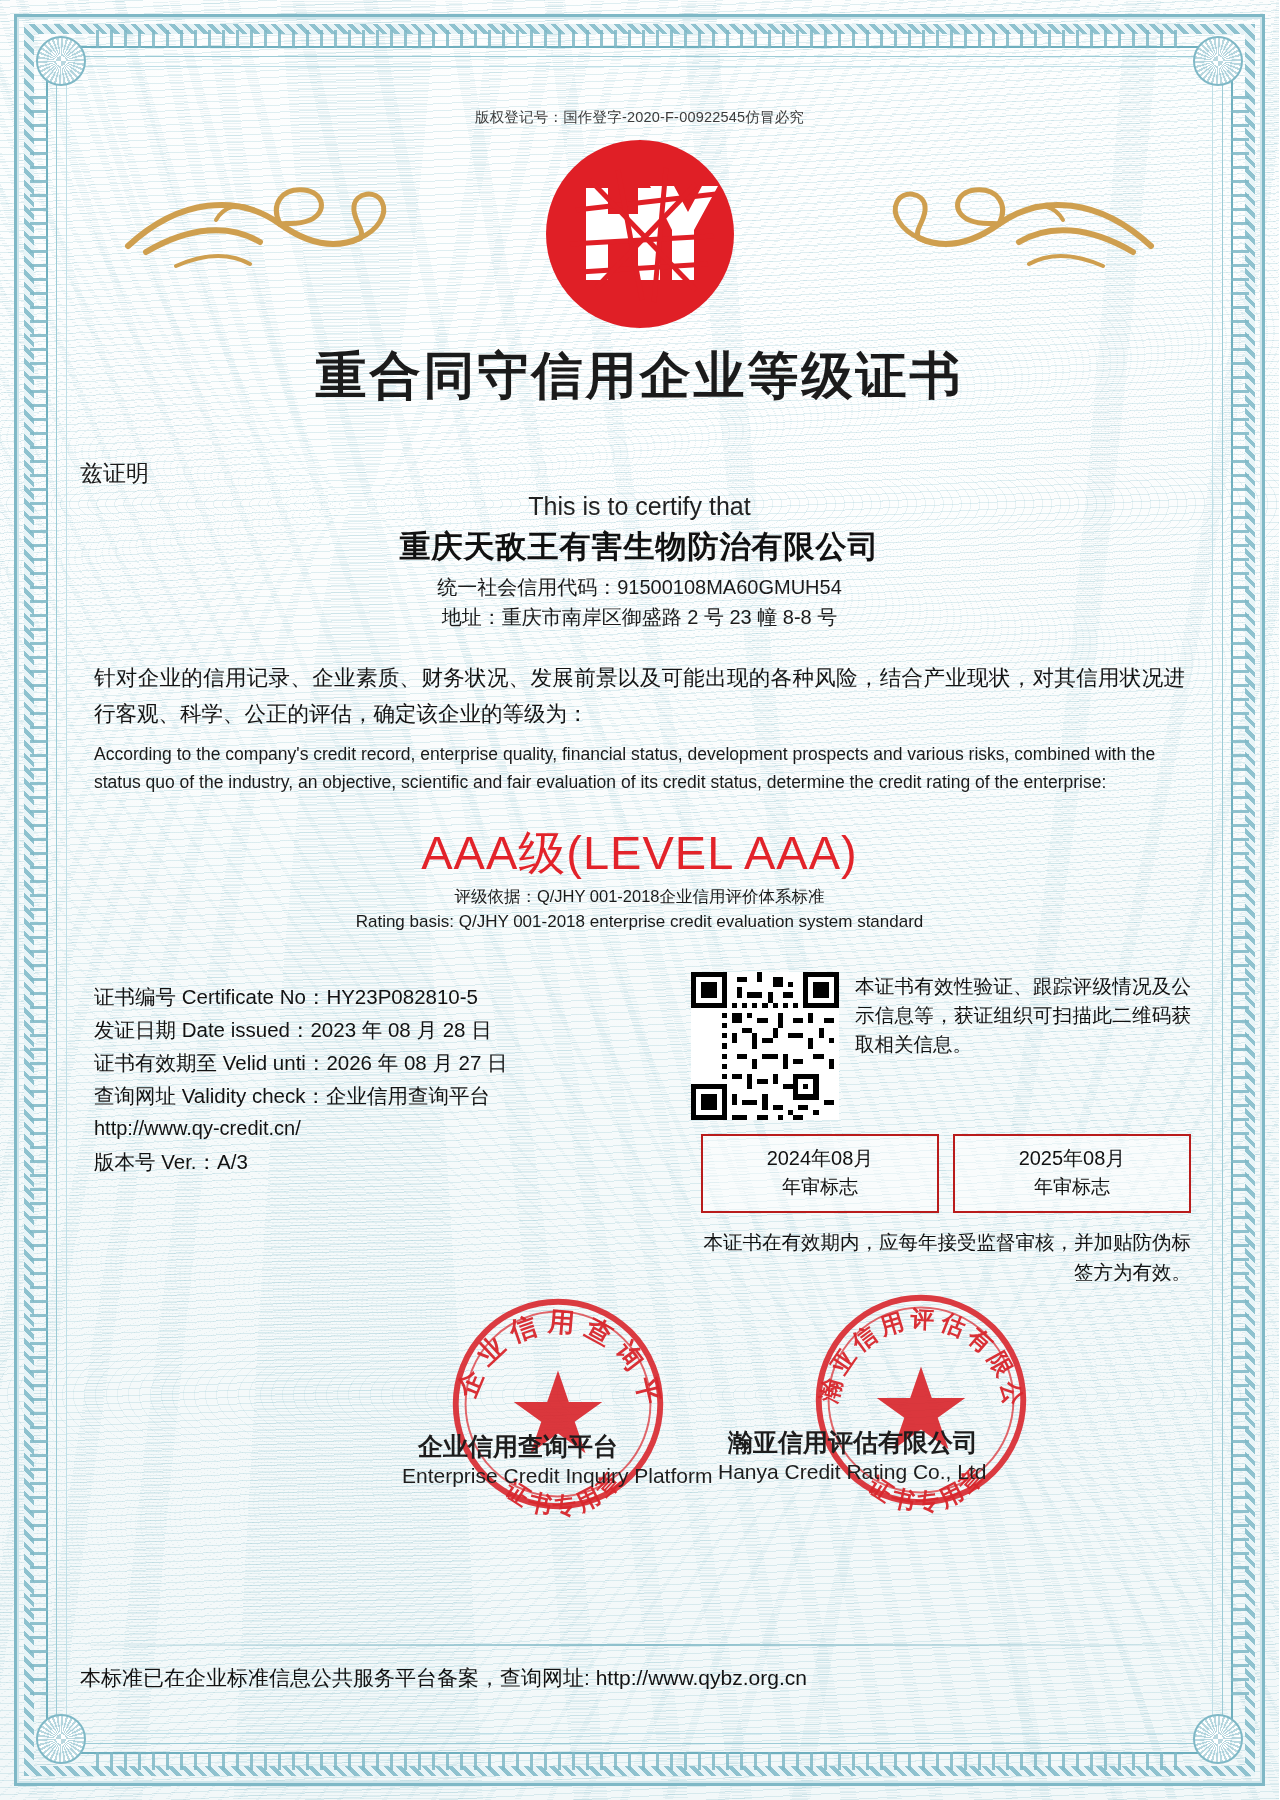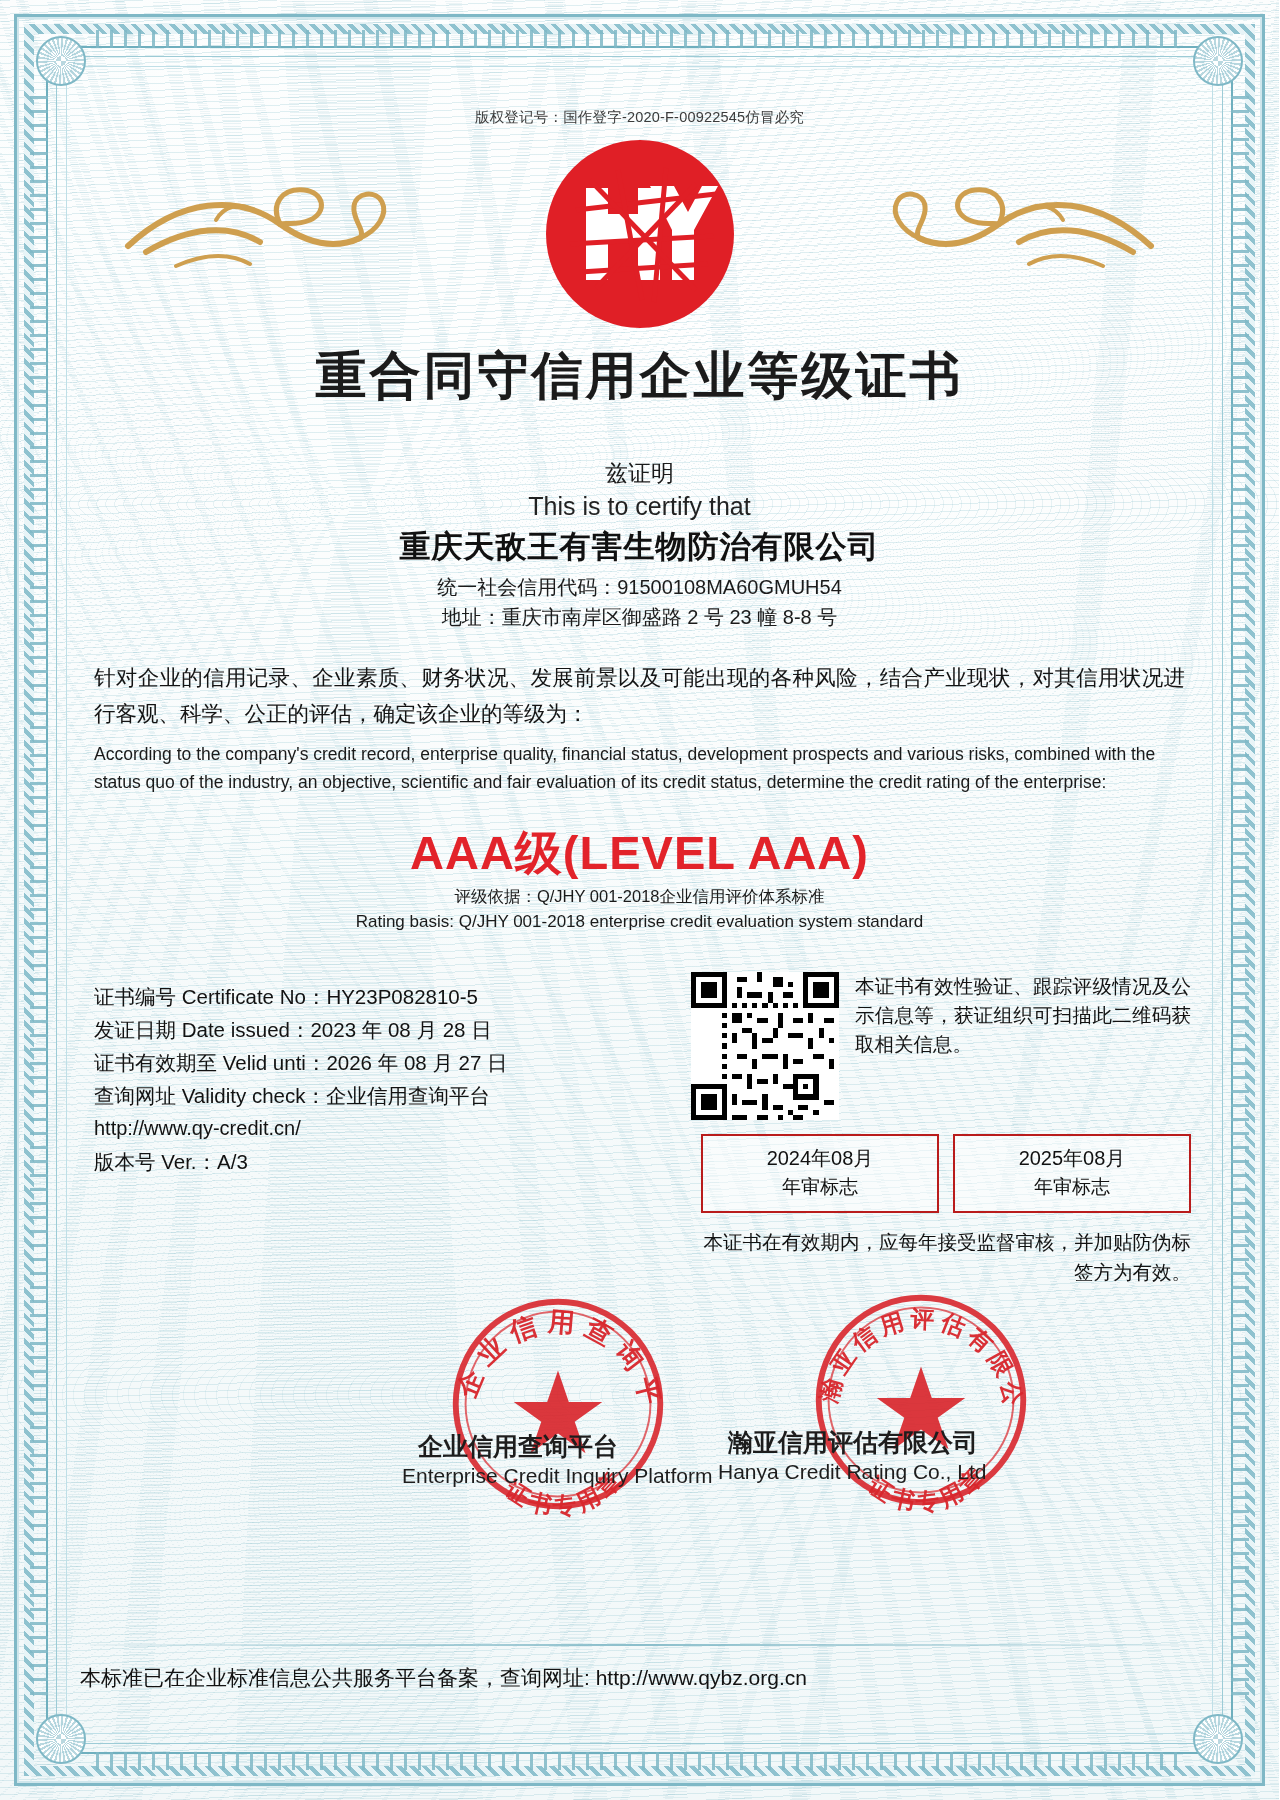--- a/index.html
+++ b/index.html
@@ -177,21 +177,21 @@
     top: 335px;
     left: 0; right: 0;
     text-align: center;
     font-size: 20.5px;
     color: #222;
     letter-spacing: 0.2px;
   }
   .certify-cn {
     position: absolute;
     top: 378px; left: 0; right: 0;
-    text-align: center;
+    text-align: left;
     font-size: 23px;
     color: #1b1b1b;
   }
   .certify-en {
     position: absolute;
     top: 412px; left: 0; right: 0;
     text-align: center;
     font-size: 25px;
     color: #222;
   }
@@ -236,21 +236,21 @@
     line-height: 28px;
     color: #1a1a1a;
     text-align: left;
   }
 
   .level {
     position: absolute;
     top: 742px; left: 0; right: 0;
     text-align: center;
     font-size: 47px;
-    font-weight: bold;
+    font-weight: normal;
     color: #e2232a;
     letter-spacing: 1px;
   }
   .basis-cn {
     position: absolute;
     top: 806px; left: 0; right: 0;
     text-align: center;
     font-size: 16.5px;
     color: #1a1a1a;
   }

